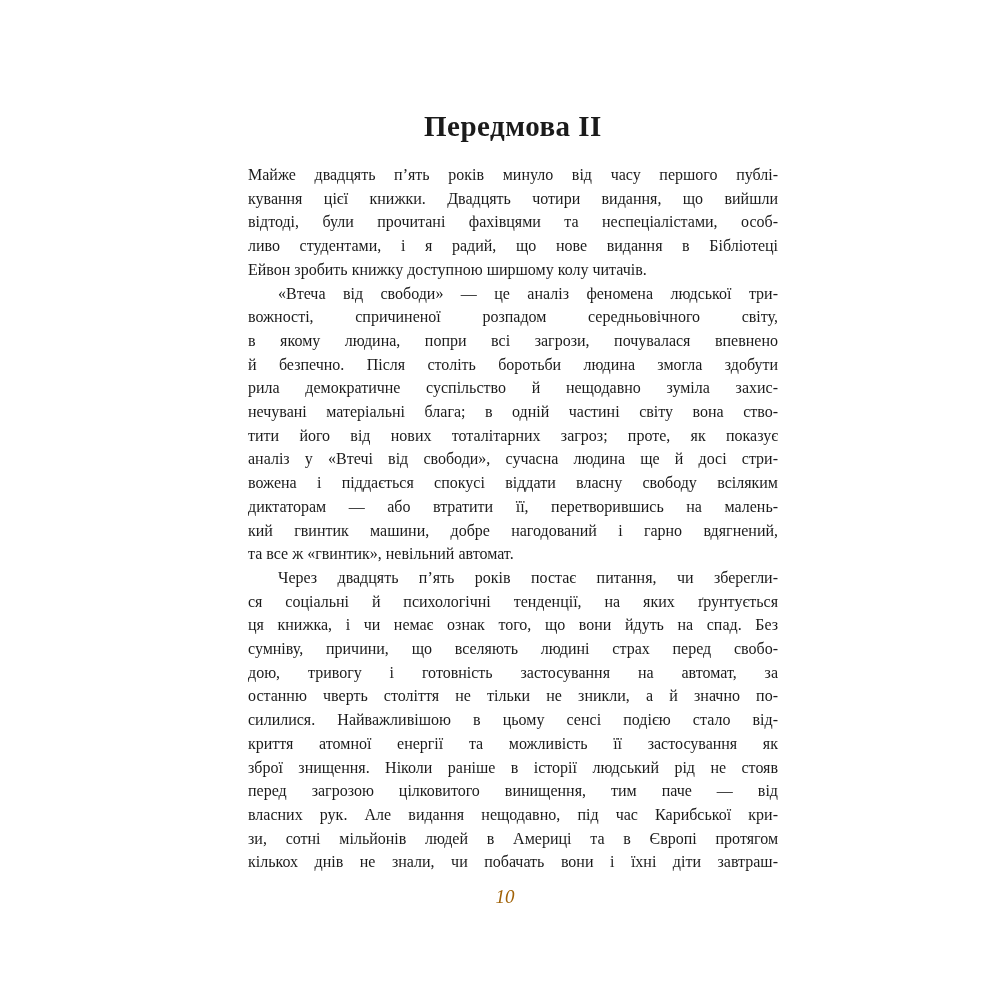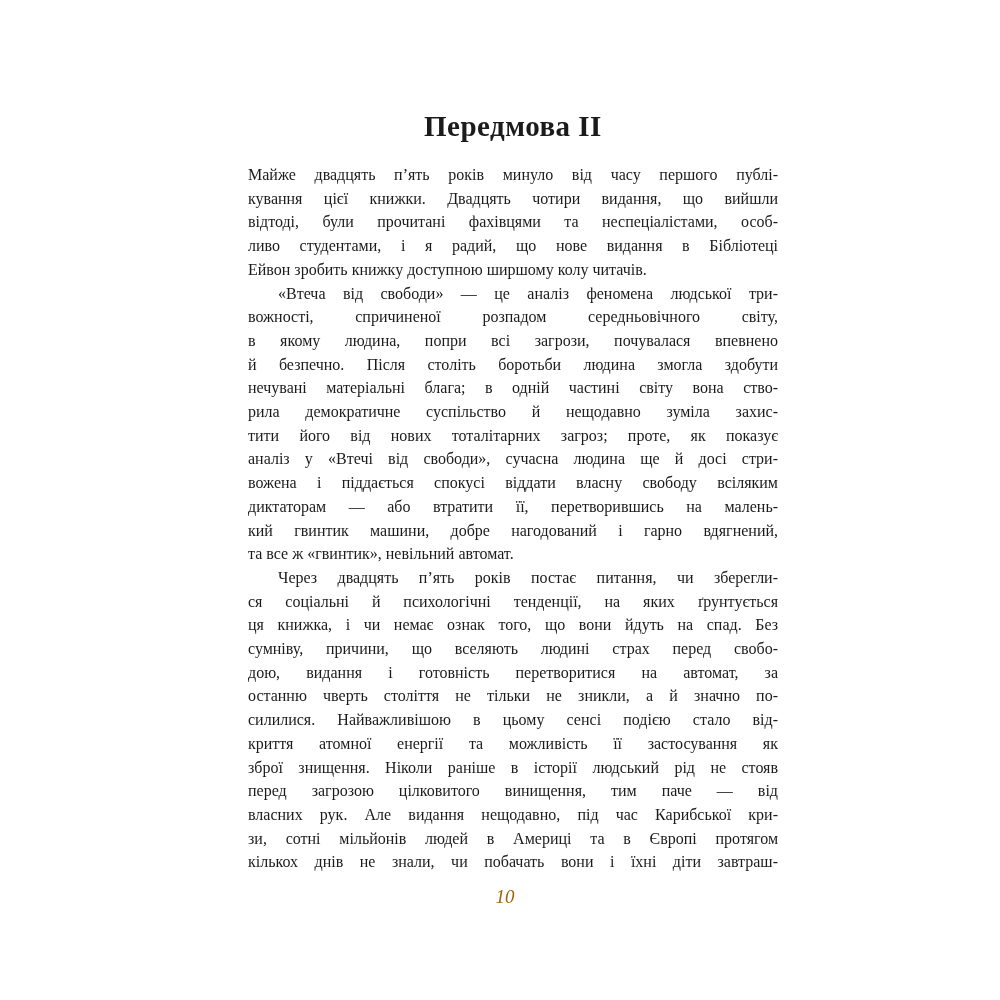--- a/index.html
+++ b/index.html
@@ -71,35 +71,35 @@
           <div class="line">кування цієї книжки. Двадцять чотири видання, що вийшли</div>
           <div class="line">відтоді, були прочитані фахівцями та неспеціалістами, особ-</div>
           <div class="line">ливо студентами, і я радий, що нове видання в Бібліотеці</div>
           <div class="line no-justify">Ейвон зробить книжку доступною ширшому колу читачів.</div>
         </div>
         <div class="paragraph">
           <div class="line indent">«Втеча від свободи» — це аналіз феномена людської три-</div>
           <div class="line">вожності, спричиненої розпадом середньовічного світу,</div>
           <div class="line">в якому людина, попри всі загрози, почувалася впевнено</div>
           <div class="line">й безпечно. Після століть боротьби людина змогла здобути</div>
+          <div class="line">рила демократичне суспільство й нещодавно зуміла захис-</div>
           <div class="line">нечувані матеріальні блага; в одній частині світу вона ство-</div>
-          <div class="line">рила демократичне суспільство й нещодавно зуміла захис-</div>
           <div class="line">тити його від нових тоталітарних загроз; проте, як показує</div>
           <div class="line">аналіз у «Втечі від свободи», сучасна людина ще й досі стри-</div>
           <div class="line">вожена і піддається спокусі віддати власну свободу всіляким</div>
           <div class="line">диктаторам — або втратити її, перетворившись на малень-</div>
           <div class="line">кий гвинтик машини, добре нагодований і гарно вдягнений,</div>
           <div class="line no-justify">та все ж «гвинтик», невільний автомат.</div>
         </div>
         <div class="paragraph">
           <div class="line indent">Через двадцять п’ять років постає питання, чи зберегли-</div>
           <div class="line">ся соціальні й психологічні тенденції, на яких ґрунтується</div>
           <div class="line">ця книжка, і чи немає ознак того, що вони йдуть на спад. Без</div>
           <div class="line">сумніву, причини, що вселяють людині страх перед свобо-</div>
-          <div class="line">дою, видання і готовність перетворитися на автомат, за</div>
+          <div class="line">дою, тривогу і готовність застосування на автомат, за</div>
           <div class="line">останню чверть століття не тільки не зникли, а й значно по-</div>
           <div class="line">силилися. Найважливішою в цьому сенсі подією стало від-</div>
           <div class="line">криття атомної енергії та можливість її застосування як</div>
           <div class="line">зброї знищення. Ніколи раніше в історії людський рід не стояв</div>
           <div class="line">перед загрозою цілковитого винищення, тим паче — від</div>
           <div class="line">власних рук. Але видання нещодавно, під час Карибської кри-</div>
           <div class="line">зи, сотні мільйонів людей в Америці та в Європі протягом</div>
           <div class="line">кількох днів не знали, чи побачать вони і їхні діти завтраш-</div>
         </div>
       </div>

